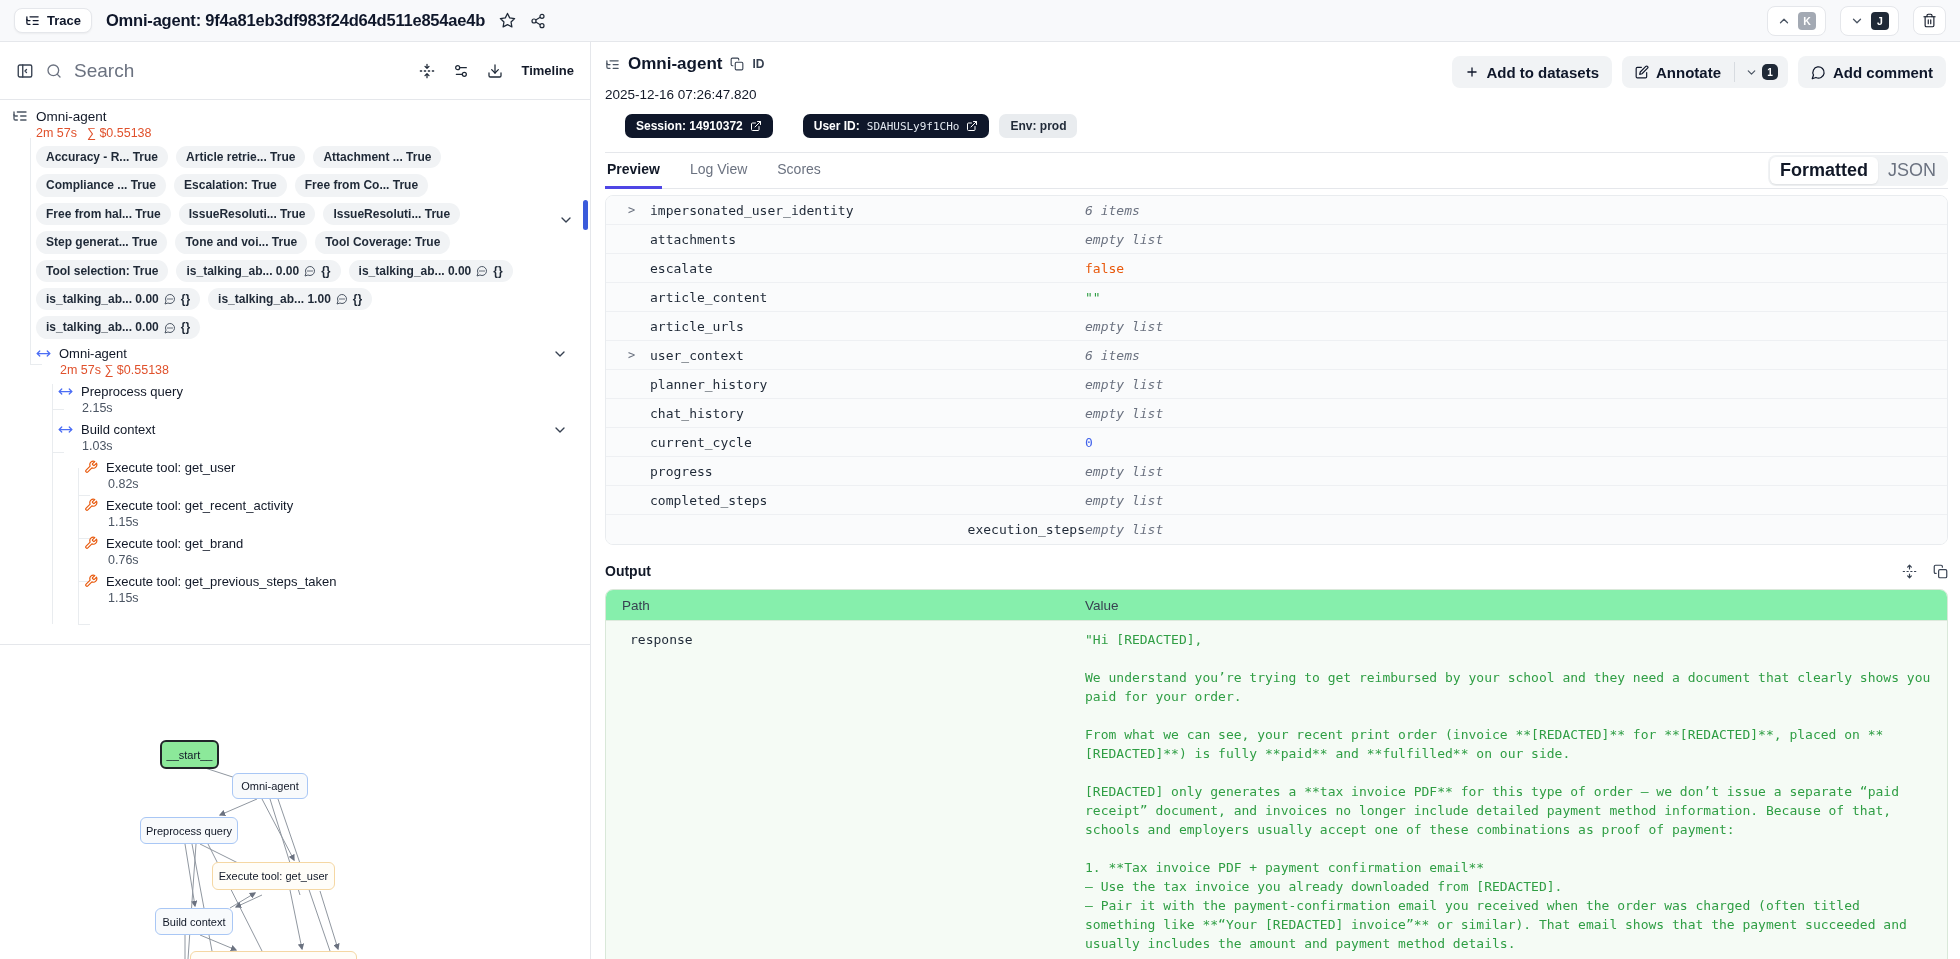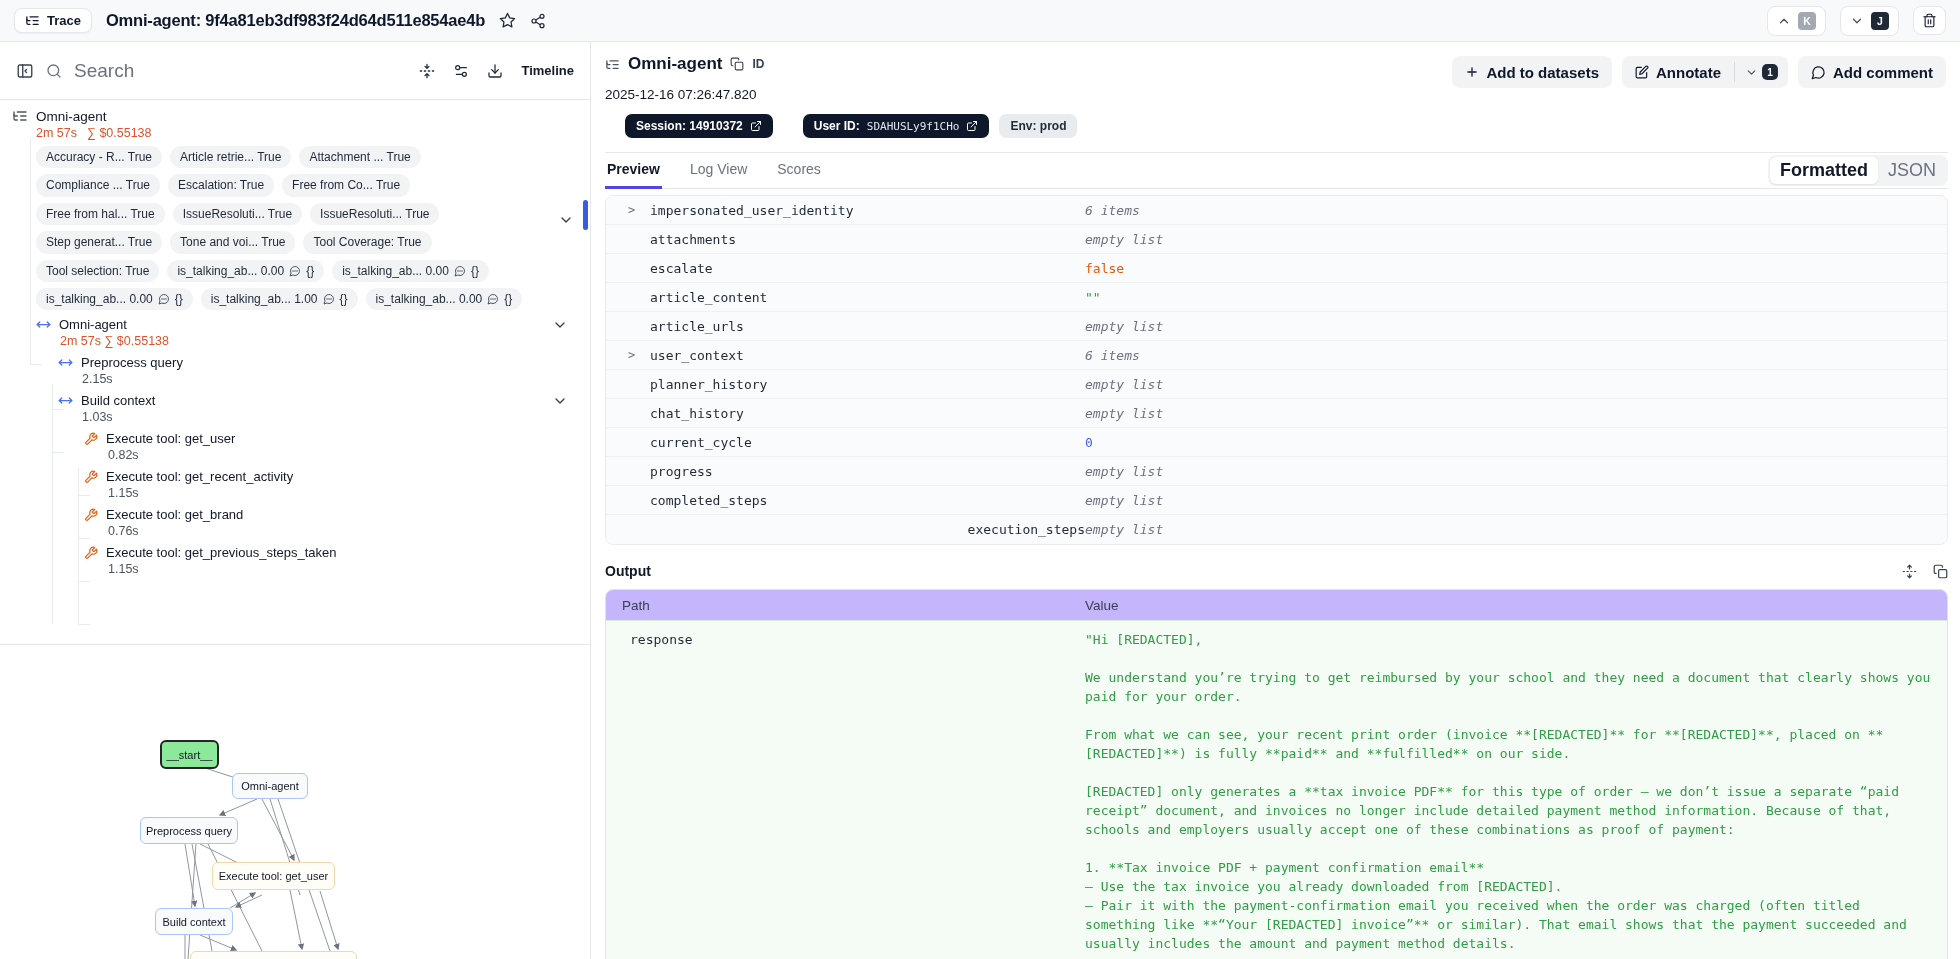--- a/index.html
+++ b/index.html
@@ -43,21 +43,21 @@
   .tree { position:relative; height:545px; border-bottom:1px solid #e5e7eb;
     padding:8px 12px 0 12px; overflow:hidden; }
   .tree-root-row { display:flex; align-items:center; gap:8px; }
   .tree-root-label { font-size:13.5px; font-weight:500; color:#111827; }
   .metrics { margin-left:24px; margin-top:2px; color:#e0512c; font-size:12.5px; }
   .metrics .cost { margin-left:10px; }
   .badges { margin-left:24px; margin-top:6px; display:flex; flex-wrap:wrap;
     gap:6px 8px; width:508px; }
   .badge { display:inline-flex; align-items:center; gap:5px; background:#f1f3f5;
     border-radius:12px; padding:4px 10px; font-size:12px; color:#1f2937;
-    line-height:1.2; cursor:pointer; white-space:nowrap; }
+    line-height:1.2; cursor:pointer; white-space:nowrap;font-weight:bold; }
   .span-row { position:relative; margin-top:7px; }
   .span-head { display:flex; align-items:center; gap:8px; }
   .span-label { font-size:13px; color:#111827; }
   .span-duration { font-size:12.5px; color:#4b5563; margin-top:2px; }
   .span-duration.red { color:#e0512c; }
   .lvl1 { padding-left:24px; } .lvl2 { padding-left:46px; } .lvl3 { padding-left:72px; }
   .row-chev { position:absolute; right:10px; top:0; color:#374151; cursor:pointer; }
   .tree-chev-root { position:absolute; right:16px; top:112px; color:#374151; cursor:pointer; }
   .vline { position:absolute; width:1px; background:#e9ecef; }
   .hstub { position:absolute; height:1px; width:12px; background:#e9ecef; }
@@ -127,21 +127,21 @@
   .val-false { color:#e8590c; }
   .val-string { color:#2f9e44; }
   .val-number { color:#4263eb; }
 
   
   .output-head { margin-top:18px; display:flex; align-items:center; }
   .output-title { font-size:14px; font-weight:700; color:#111827; }
   .output-icons { margin-left:auto; display:flex; gap:16px; color:#374151; }
   .output-table { margin-top:10px; border:1px solid #d9e8d9; border-radius:8px;
     overflow:hidden; }
-  .out-header { display:flex; height:31px; align-items:center; background:#c4b5fd;
+  .out-header { display:flex; height:31px; align-items:center; background:#86efac;
     border-bottom:1px solid #dcead c; border-bottom:1px solid #dceadc;
     font-size:13.5px; color:#374151; }
   .out-col-path { width:479px; flex:none; padding-left:16px; }
   .out-row { display:flex; background:#f5fbf5; min-height:400px; }
   .out-key { width:479px; flex:none; padding:11px 0 0 24px;
     font-family:"DejaVu Sans Mono",monospace; font-size:13px; color:#1f2937; }
   .out-val { flex:1; padding:9px 16px 16px 0; font-family:"DejaVu Sans Mono",monospace;
     font-size:13px; line-height:19px; color:#2f9e44; white-space:pre-wrap;
     overflow-wrap:anywhere; }
   .ic { flex:none; }

